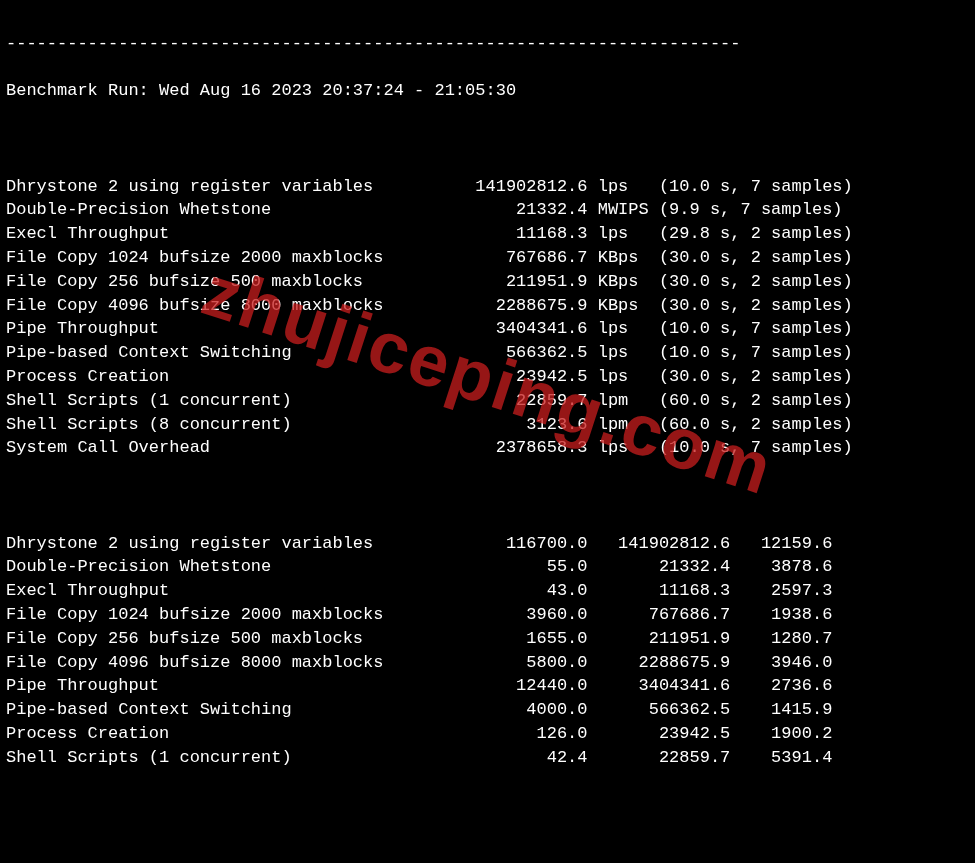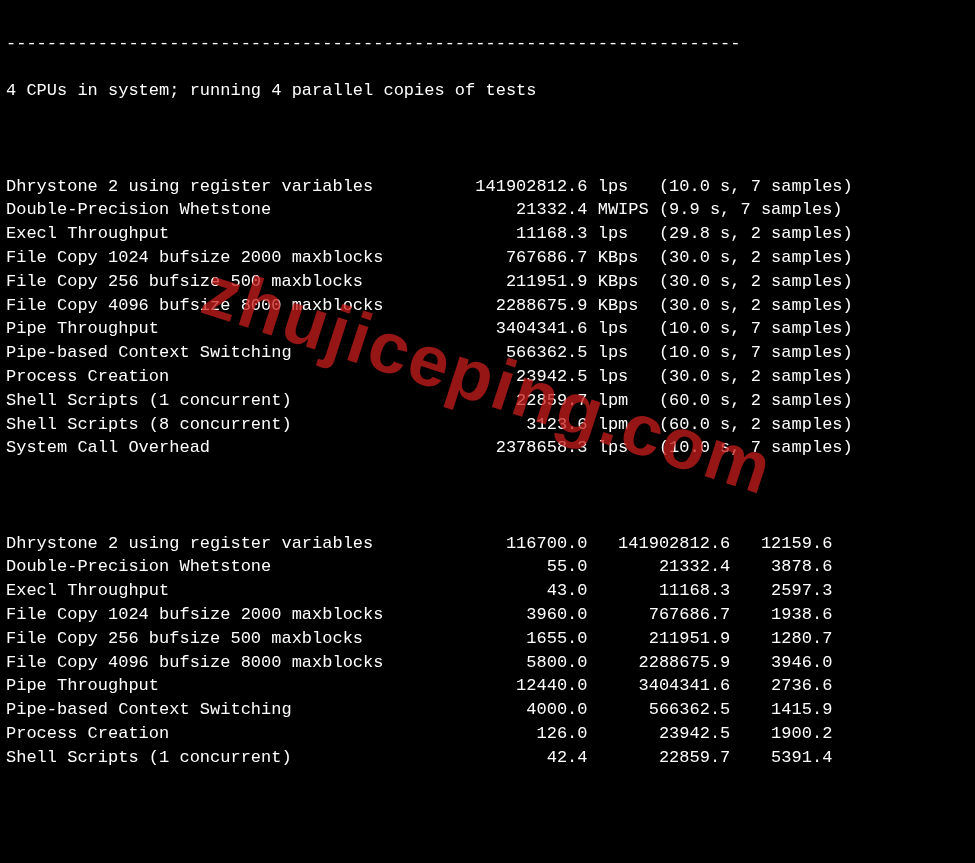--- a/index.html
+++ b/index.html
@@ -34,21 +34,21 @@
     pointer-events: none;
     z-index: 2;
     letter-spacing: 2px;
   }
 </style>
 </head>
 <body>
 
 <div class="terminal">
 <span class="line">------------------------------------------------------------------------</span>
-<span class="line">4 CPUs in system; running 4 parallel copies of tests</span>
+<span class="line">Benchmark Run: Wed Aug 16 2023 20:37:24 - 21:05:30</span>
 <span class="line"> </span>
 <div id="tests-block"><span class="line">Dhrystone 2 using register variables          141902812.6 lps   (10.0 s, 7 samples)</span><span class="line">Double-Precision Whetstone                        21332.4 MWIPS (9.9 s, 7 samples)</span><span class="line">Execl Throughput                                  11168.3 lps   (29.8 s, 2 samples)</span><span class="line">File Copy 1024 bufsize 2000 maxblocks            767686.7 KBps  (30.0 s, 2 samples)</span><span class="line">File Copy 256 bufsize 500 maxblocks              211951.9 KBps  (30.0 s, 2 samples)</span><span class="line">File Copy 4096 bufsize 8000 maxblocks           2288675.9 KBps  (30.0 s, 2 samples)</span><span class="line">Pipe Throughput                                 3404341.6 lps   (10.0 s, 7 samples)</span><span class="line">Pipe-based Context Switching                     566362.5 lps   (10.0 s, 7 samples)</span><span class="line">Process Creation                                  23942.5 lps   (30.0 s, 2 samples)</span><span class="line">Shell Scripts (1 concurrent)                      22859.7 lpm   (60.0 s, 2 samples)</span><span class="line">Shell Scripts (8 concurrent)                       3123.6 lpm   (60.0 s, 2 samples)</span><span class="line">System Call Overhead                            2378658.3 lps   (10.0 s, 7 samples)</span></div>
 <span class="line"> </span>
 <div id="index-block"><span class="line">Dhrystone 2 using register variables             116700.0   141902812.6   12159.6</span><span class="line">Double-Precision Whetstone                           55.0       21332.4    3878.6</span><span class="line">Execl Throughput                                     43.0       11168.3    2597.3</span><span class="line">File Copy 1024 bufsize 2000 maxblocks              3960.0      767686.7    1938.6</span><span class="line">File Copy 256 bufsize 500 maxblocks                1655.0      211951.9    1280.7</span><span class="line">File Copy 4096 bufsize 8000 maxblocks              5800.0     2288675.9    3946.0</span><span class="line">Pipe Throughput                                   12440.0     3404341.6    2736.6</span><span class="line">Pipe-based Context Switching                       4000.0      566362.5    1415.9</span><span class="line">Process Creation                                    126.0       23942.5    1900.2</span><span class="line">Shell Scripts (1 concurrent)                         42.4       22859.7    5391.4</span></div>
 
 
 </div>
 
 <div class="watermark">zhujiceping.com</div>
 

